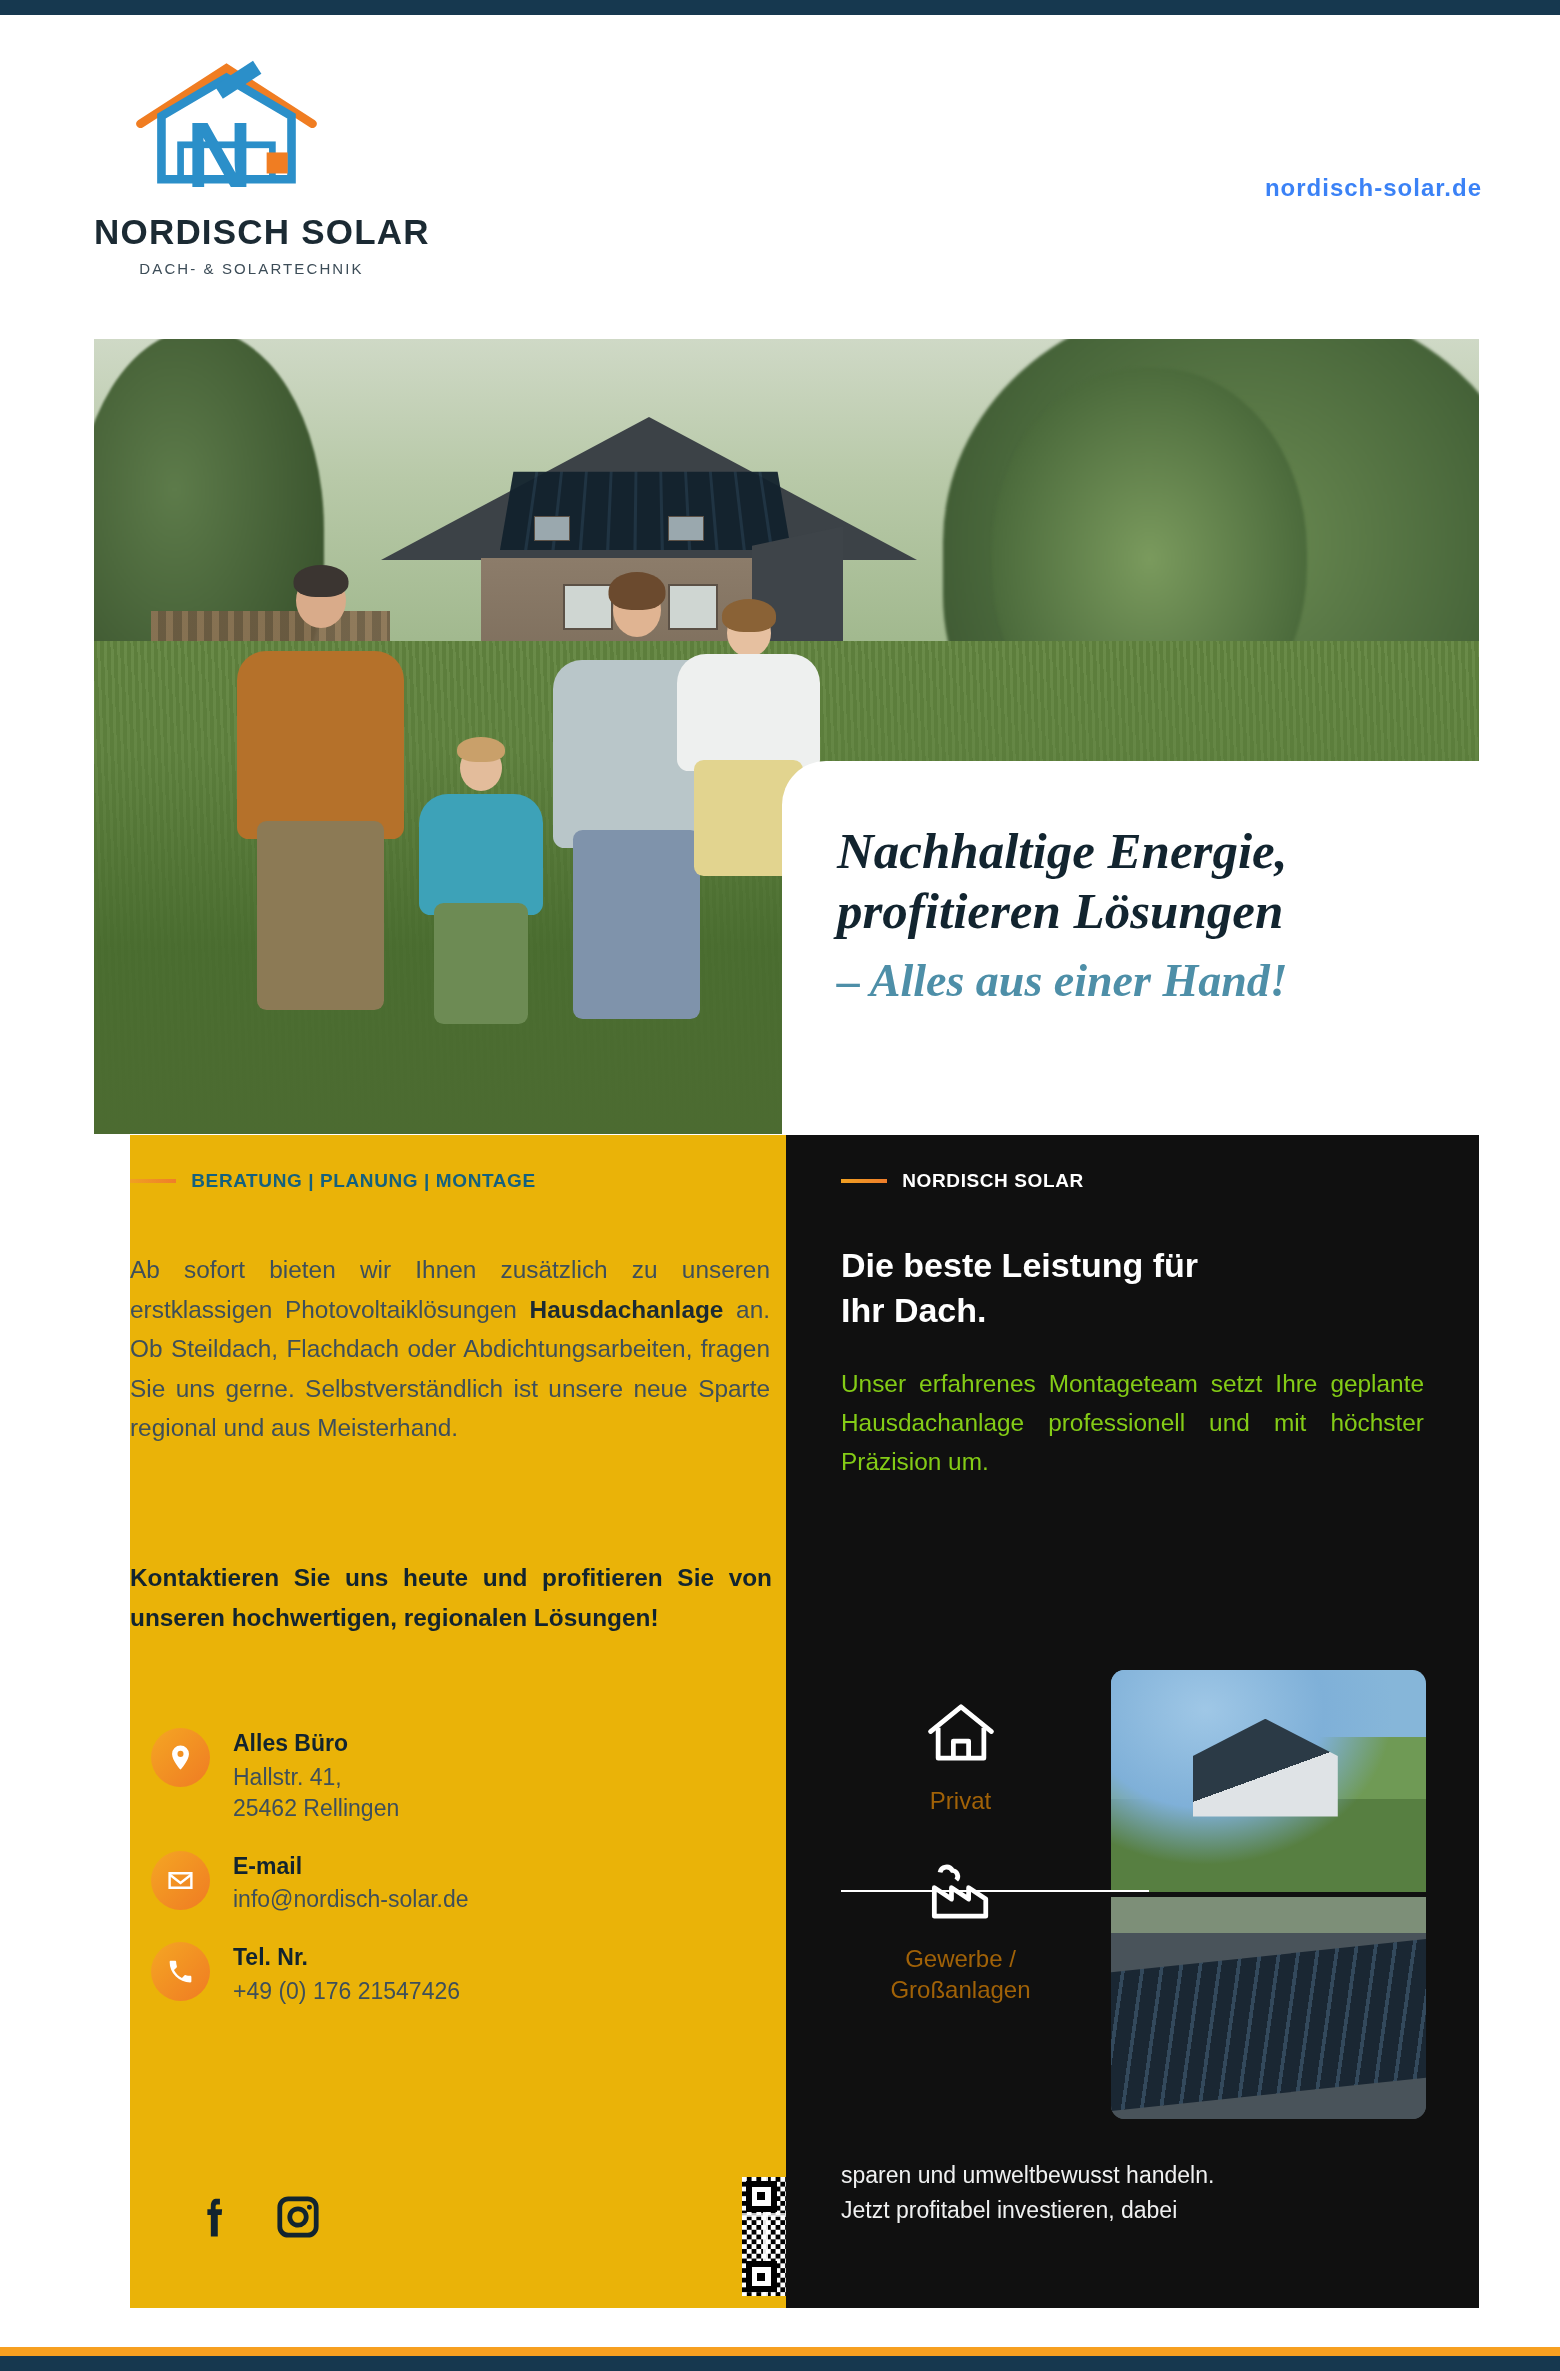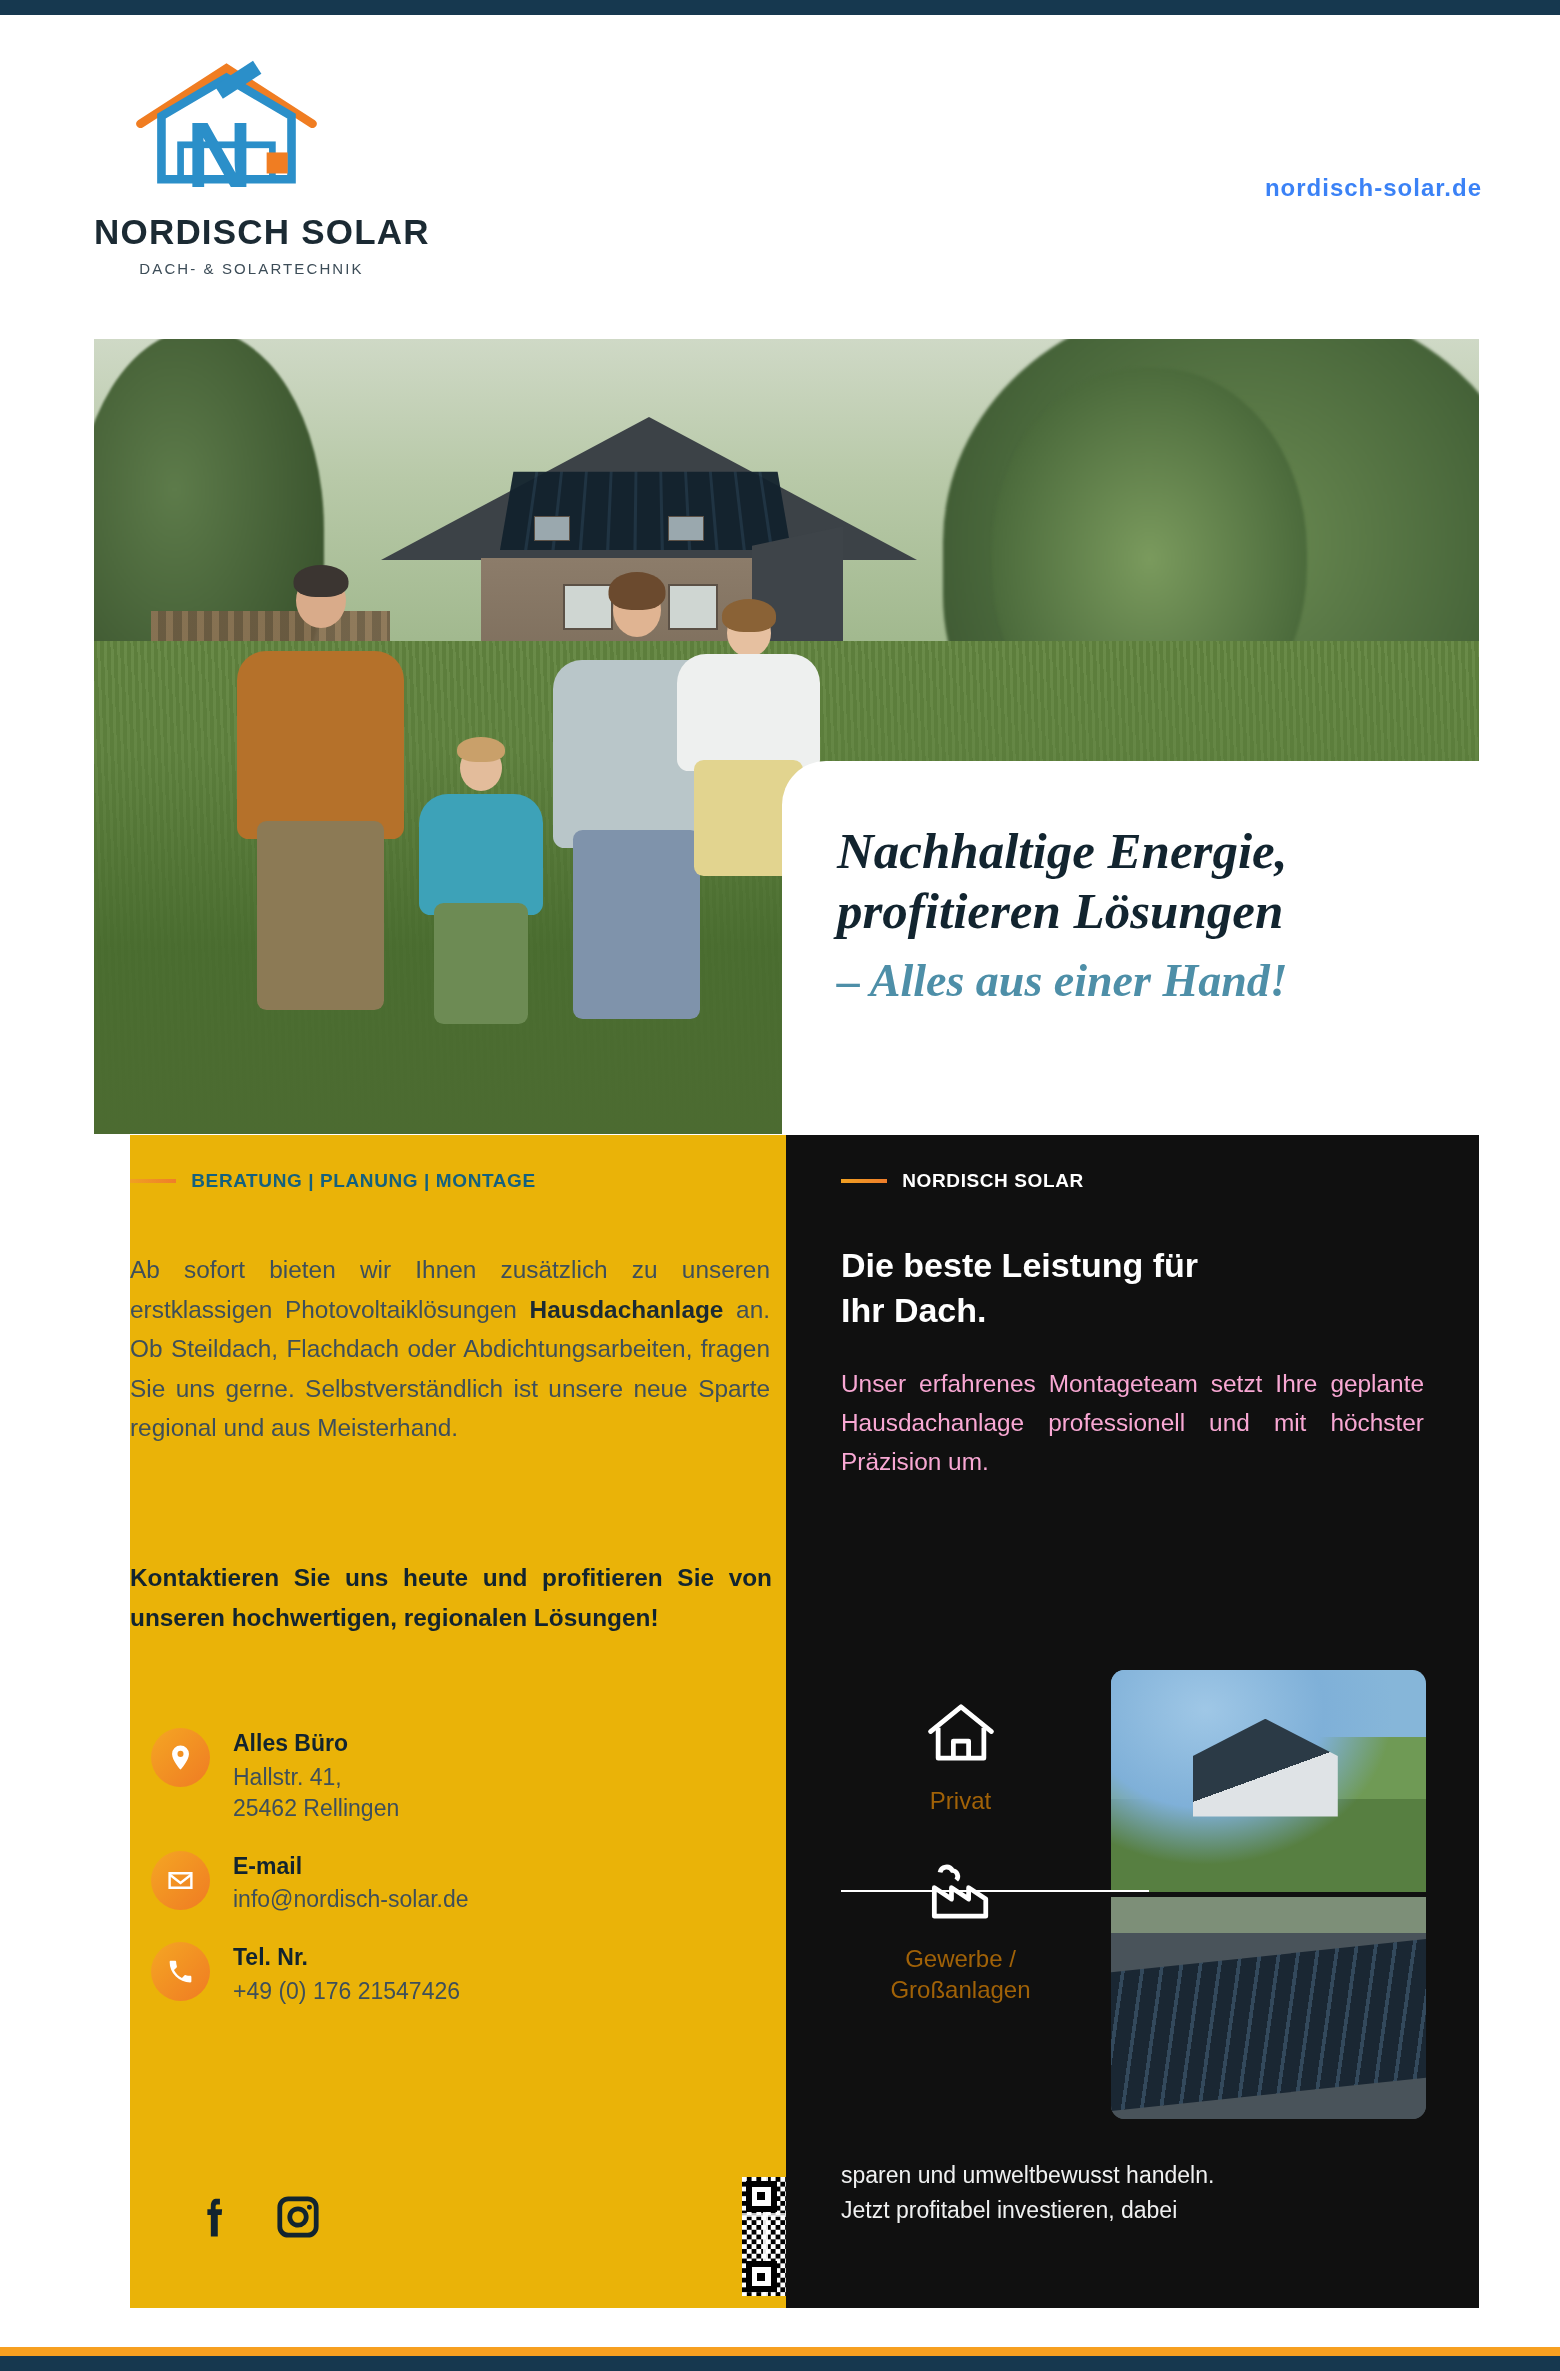--- a/index.html
+++ b/index.html
@@ -221,21 +221,21 @@
   .qr-eye { position:absolute; width:31px; height:31px; border:6.7px solid #000; background:#fff; }
   .qr-eye i { position:absolute; inset:5.7px; background:#000; display:block; }
 
   
   .r-head {
     position: absolute; left: 55px; top: 108px; width: 554px;
     font-size: 34px; font-weight: bold; line-height: 1.32; color: #ffffff;
   }
   .r-para {
     position: absolute; left: 55px; top: 229px; width: 583px;
-    font-size: 24.4px; line-height: 1.6; color: #f9a8d4; text-align: justify;
+    font-size: 24.4px; line-height: 1.6; color: #84cc16; text-align: justify;
   }
   .seg-wrap { position: absolute; left: 55px; top: 535px; width: 585px; height: 449px; }
   .seg-photo {
     position: absolute; right: 0; width: 315px; height: 222px;
     overflow: hidden;
   }
   .seg-photo.top { top: 0; border-top-left-radius: 13.4px; border-top-right-radius: 13.4px; }
   .seg-photo.bot { top: 227px; border-bottom-right-radius: 13.4px; border-bottom-left-radius: 13.4px; }
   .ph-privat {
     width: 100%; height: 100%;

